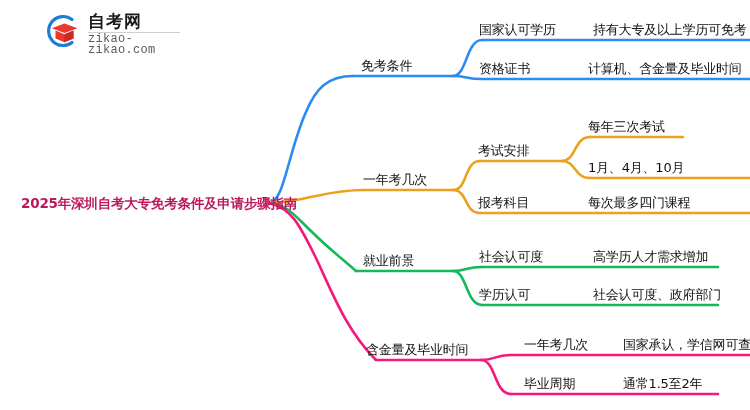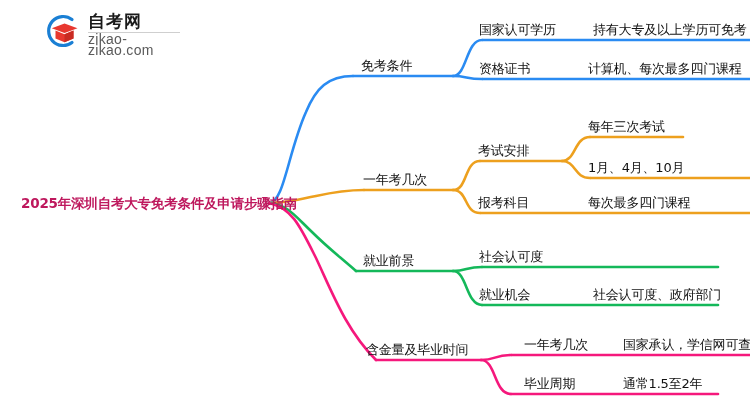--- a/index.html
+++ b/index.html
@@ -55,25 +55,25 @@
     line-height: 20px;
     font-family: "DejaVu Sans", "Liberation Sans", sans-serif;
   }
   .logo-rule {
     height: 1px;
     background: #cfcfcf;
     margin: 1px 0 1px 0;
     width: 92px;
   }
   .logo-url {
-    font-size: 14px;
+    font-size: 12px;
     color: #5a5a5a;
     letter-spacing: 0.3px;
     line-height: 11px;
-    font-family: Liberation Sans, sans-serif;
+    font-family: Liberation Mono, monospace;
   }
 
   
   .node {
     position: absolute;
     white-space: nowrap;
     color: #111111;
     font-family: "DejaVu Sans", "Liberation Sans", sans-serif;
   }
   .root-node {
@@ -158,32 +158,33 @@
     <line x1="495" y1="355" x2="750" y2="355" stroke="#f5187c" stroke-width="2.6"></line>
     <line x1="495" y1="394" x2="702" y2="394" stroke="#f5187c" stroke-width="2.6" stroke-linecap="round"></line>
   </svg>
 
   <div class="node root-node" style="left:5px; top:195px;">2025年深圳自考大专免考条件及申请步骤指南</div>
 
   <div class="node lvl1" style="left:345px; top:57px;">免考条件</div>
   <div class="node lvl3" style="left:577px; top:21px;">持有大专及以上学历可免考</div>
   <div class="node lvl2" style="left:463px; top:21px;">国家认可学历</div>
   <div class="node lvl2" style="left:463px; top:60px;">资格证书</div>
-  <div class="node lvl3" style="left:572px; top:60px;">计算机、每次最多四门课程</div>
+  <div class="node lvl3" style="left:572px; top:60px;">计算机、含金量及毕业时间</div>
 
   <div class="node lvl1" style="left:347px; top:171px;">一年考几次</div>
   <div class="node lvl2" style="left:462px; top:142px;">考试安排</div>
   <div class="node lvl3" style="left:572px; top:118px;text-align:center;">每年三次考试</div>
   <div class="node lvl3" style="left:572px; top:159px;">1月、4月、10月</div>
   <div class="node lvl2" style="left:462px; top:194px;">报考科目</div>
   <div class="node lvl3" style="left:572px; top:194px;">每次最多四门课程</div>
 
   <div class="node lvl1" style="left:347px; top:252px;">就业前景</div>
   <div class="node lvl2" style="left:463px; top:248px;">社会认可度</div>
-  <div class="node lvl2" style="left:463px; top:286px;">就业机会</div>
+  <div class="node lvl3" style="left:577px; top:248px;">高学历人才需求增加</div>
+  <div class="node lvl2" style="left:463px; top:286px;">学历认可</div>
   <div class="node lvl3" style="left:577px; top:286px;">社会认可度、政府部门</div>
 
   <div class="node lvl1" style="left:350px; top:341px;">含金量及毕业时间</div>
   <div class="node lvl2" style="left:508px; top:336px;">一年考几次</div>
   <div class="node lvl3" style="left:607px; top:336px;">国家承认，学信网可查</div>
   <div class="node lvl2" style="left:508px; top:375px;">毕业周期</div>
   <div class="node lvl3" style="left:607px; top:375px;">通常1.5至2年</div>
 
 </div>
 

